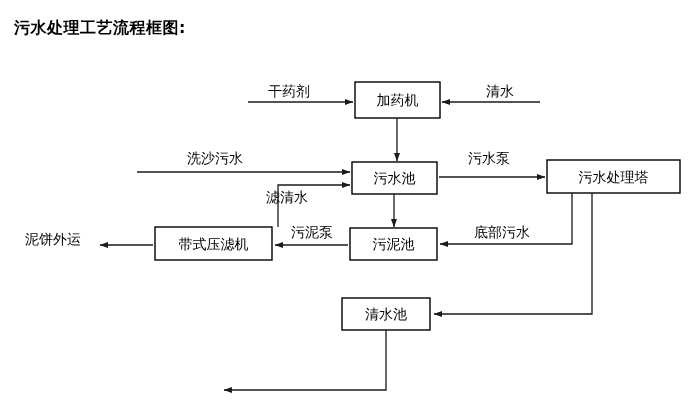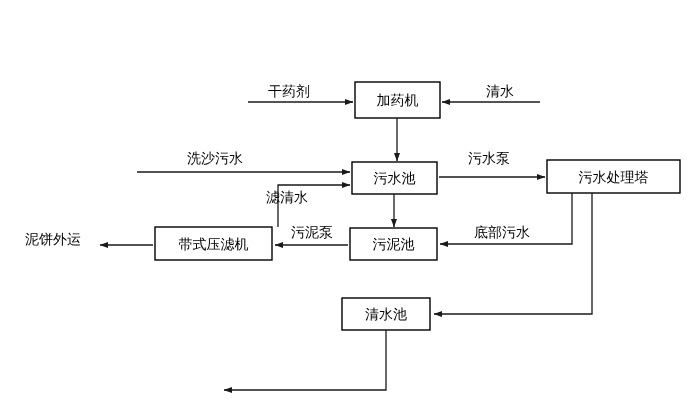--- a/index.html
+++ b/index.html
@@ -55,20 +55,21 @@
     stroke: #1a1a1a;
     stroke-width: 1.3;
     fill: none;
   }
 </style>
 </head>
 <body>
 
 <div id="page">
 
+  <div id="title">污水处理工艺流程框图:</div>
 
   <svg id="flow" viewBox="0 0 700 420">
     <defs>
       <marker id="arrow" markerWidth="9" markerHeight="9" refX="8.2" refY="3.1" orient="auto" markerUnits="userSpaceOnUse">
         <path d="M0,0 L8.5,3.1 L0,6.2 Z" fill="#1a1a1a"></path>
       </marker>
     </defs>
 
     <line class="flow-line" x1="248" y1="102" x2="353" y2="102" marker-end="url(#arrow)"></line>
     <text class="edge-label" x="289" y="92">干药剂</text>

